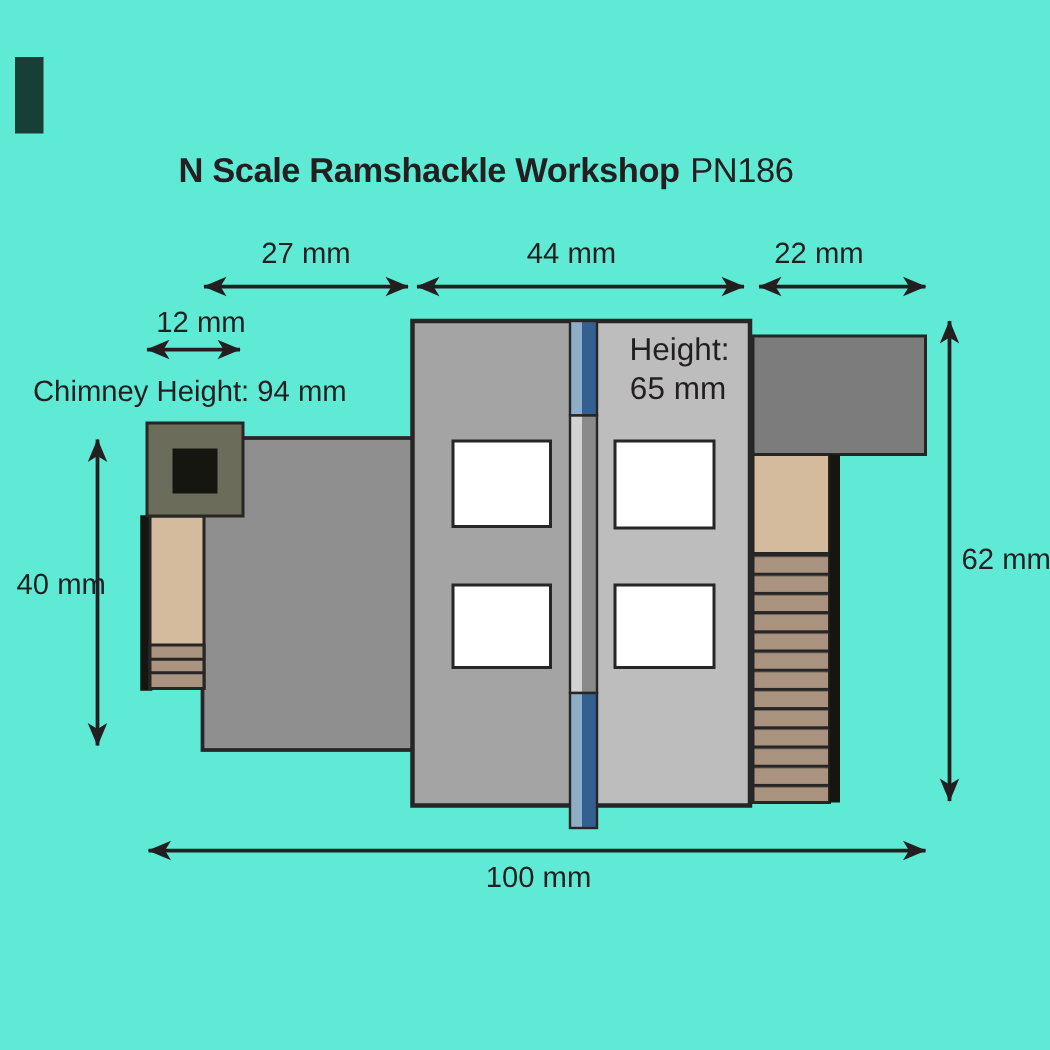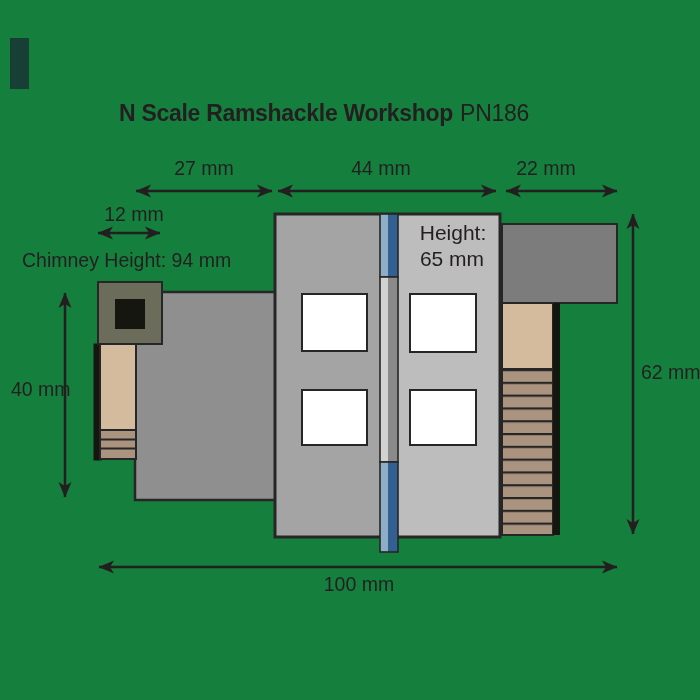--- a/index.html
+++ b/index.html
@@ -1,20 +1,20 @@
 <!DOCTYPE html>
 <html><head>
 <meta charset="utf-8">
 <style>
   html, body { margin: 0; padding: 0; background: #ffffff; }
   #canvas {
     position: relative;
     width: 700px;
     height: 700px;
-    background: #15803d;
+    background: #5eead4;
     overflow: hidden;
     font-family: "Liberation Sans", sans-serif;
   }
   svg { position: absolute; left: 0; top: 0; }
   svg text {
     font-family: "Liberation Sans", sans-serif;
     fill: #231f20;
   }
   .dimlabel { font-size: 19.5px; }
   .heightlabel { font-size: 21px; }

